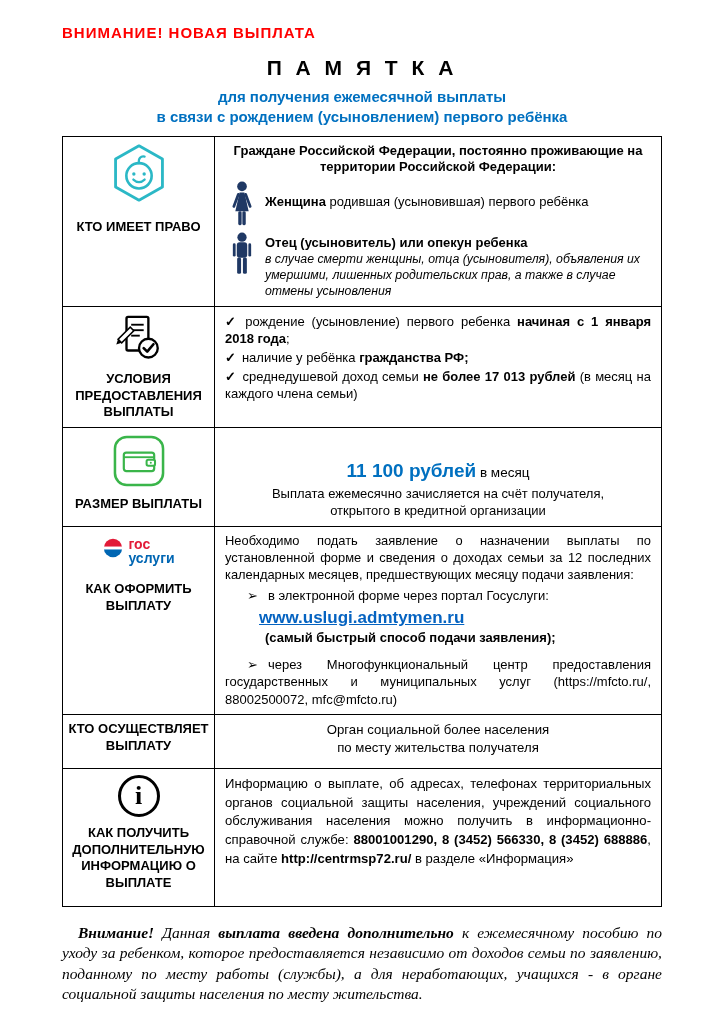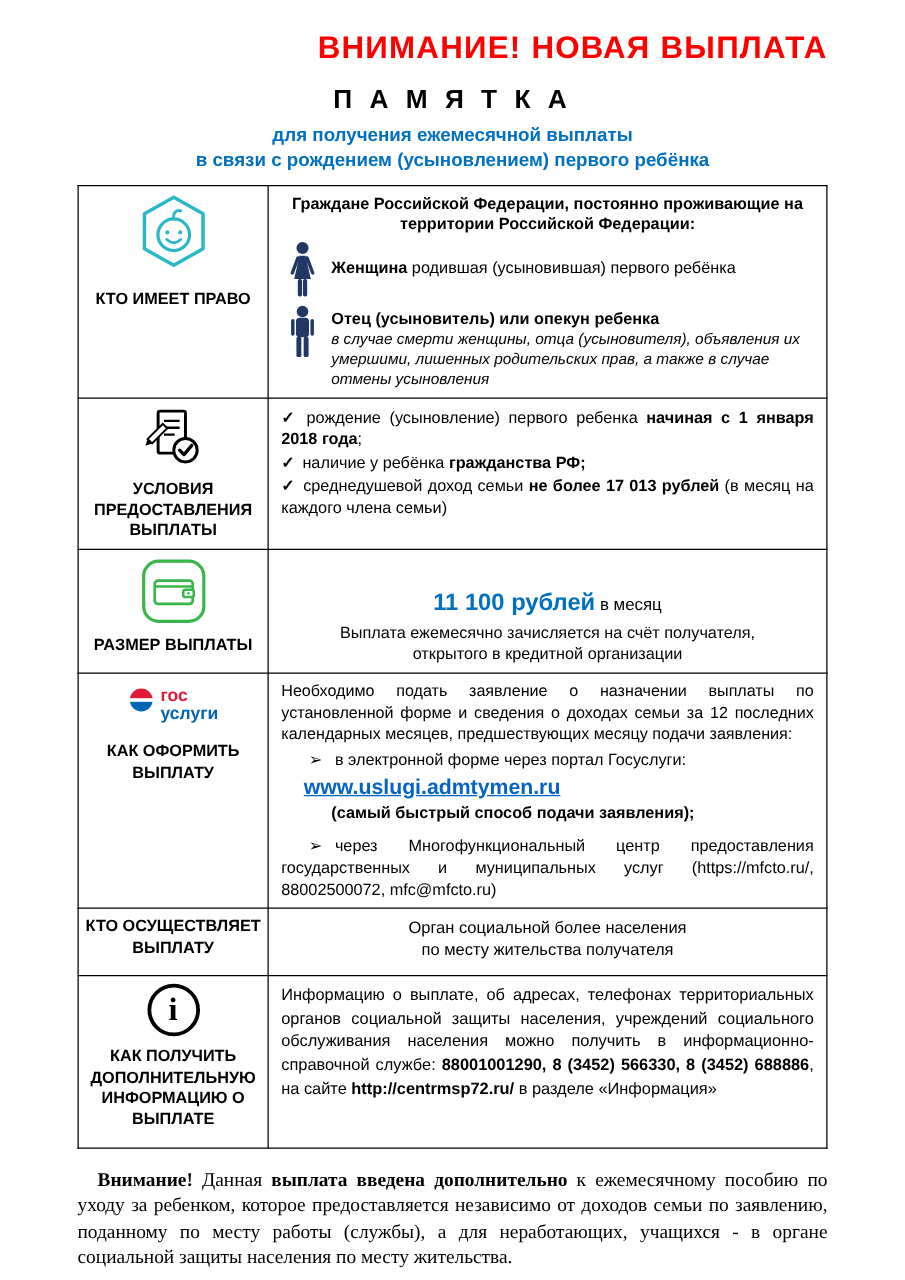--- a/index.html
+++ b/index.html
@@ -4,21 +4,21 @@
 <style>
   * { margin:0; padding:0; box-sizing:border-box; }
   html,body { background:#ffffff; }
   body {
     width:724px; height:1024px;
     font-family:"Liberation Sans", sans-serif;
     color:#000;
   }
   .page { width:724px; height:1024px; padding:24px 62px 0; overflow:hidden; }
 
-  .title { color:#ff0000; font-size:25px; font-weight:bold; text-align:right; letter-spacing:1px; }
+  .title { color:#ff0000; font-size:15px; font-weight:bold; text-align:left; letter-spacing:1px; }
   .memo  { font-size:21px; font-weight:bold; text-align:center; margin-top:15px; letter-spacing:4px; }
   .sub-wrap { margin-top:7px; }
   .sub   { color:#0070c0; font-size:15px; font-weight:bold; text-align:center; line-height:1.35; }
 
   table { width:100%; border-collapse:collapse; margin-top:8px; table-layout:fixed; }
   td { border:1.5px solid #000; vertical-align:top; }
   .left-cell {
     width:152px; text-align:center; padding:6px 4px;
   }
   .left-inner { display:flex; flex-direction:column; align-items:center; height:100%; }
@@ -50,21 +50,21 @@
   .amount-line { text-align:center; margin-top:24px; }
   .amount-sum { color:#0070c0; font-size:19px; font-weight:bold; }
   .amount-suffix { font-size:13.5px; }
   .amount-desc { text-align:center; margin-top:3px; line-height:1.3; }
 
   
   .how-intro { text-align:justify; font-size:12.9px; line-height:1.3; }
   .opt { text-align:justify; text-indent:22px; margin-top:4px; }
   .arrow-glyph { margin-right:10px; }
   .link {
-    display:inline-block; margin-left:18px; margin-top:2px;
+    display:inline-block; margin-left:34px; margin-top:2px;
     color:#0563c1; font-weight:bold; font-size:17px;
     text-decoration:underline; cursor:pointer;
   }
   .link-note { font-weight:bold; margin-left:40px; }
   .opt2 { margin-top:10px; }
 
   
   .operator-cell { display:flex; flex-direction:column; justify-content:center; align-items:center; height:100%; line-height:1.35; font-size:13.2px; }
   .r5 .left-cell .left-inner { justify-content:center; }
 
@@ -79,21 +79,21 @@
     display:flex; align-items:center; justify-content:center;
     font-family:"Liberation Serif", serif; font-weight:bold; font-size:26px; line-height:1;
   }
   .gosuslugi { display:flex; align-items:flex-start; gap:4px; margin-top:4px; }
   .gos-col { display:flex; flex-direction:column; align-items:flex-start; line-height:1.0; }
   .gos-red  { color:#e21a37; font-weight:bold; font-size:14px; }
   .gos-blue { color:#0066b3; font-weight:bold; font-size:14px; }
 
   
   .footer {
-    margin-top:16px; font-family:"Liberation Serif", serif; 
+    margin-top:16px; font-family:"Liberation Serif", serif; font-style:italic;
     font-size:15.5px; line-height:1.32; text-align:justify; text-indent:16px;
   }
   .footer .b { font-weight:bold; }
 </style>
 </head>
 <body>
 
 <div class="page">
 
   <div class="title">ВНИМАНИЕ!  НОВАЯ ВЫПЛАТА</div>

